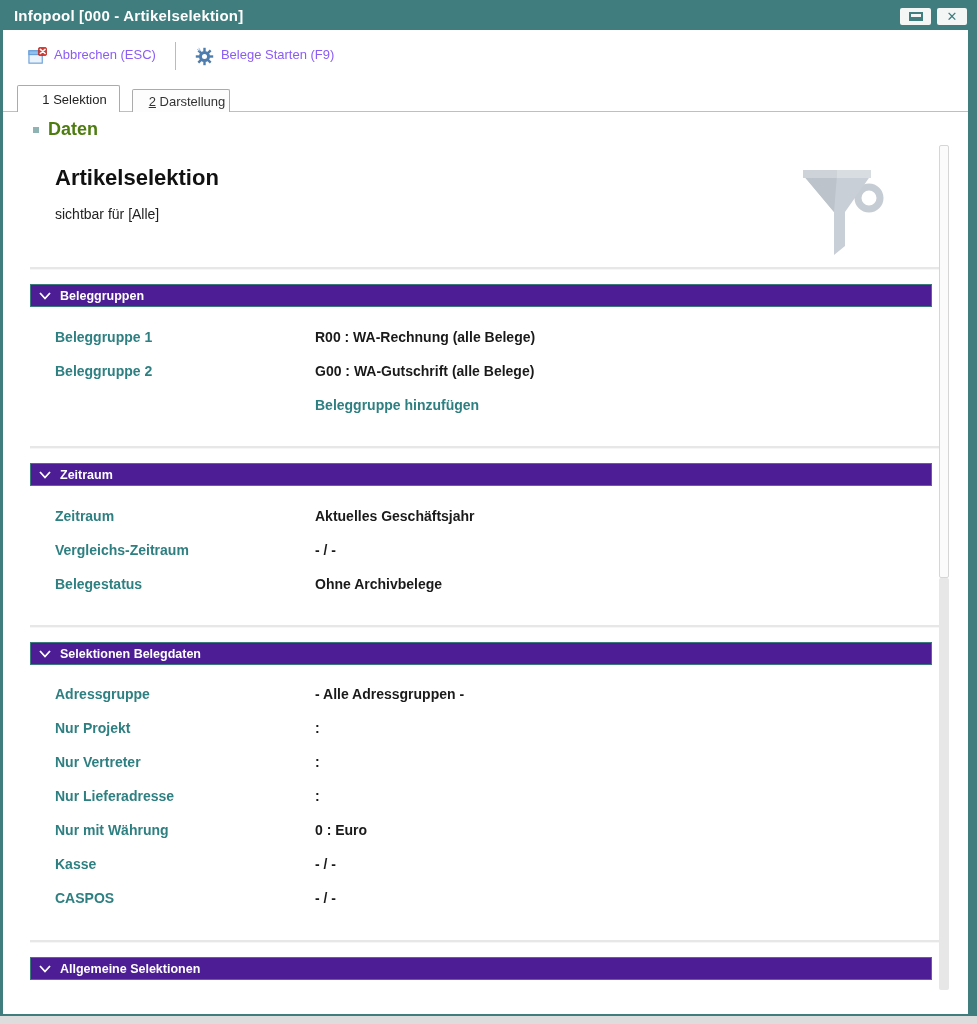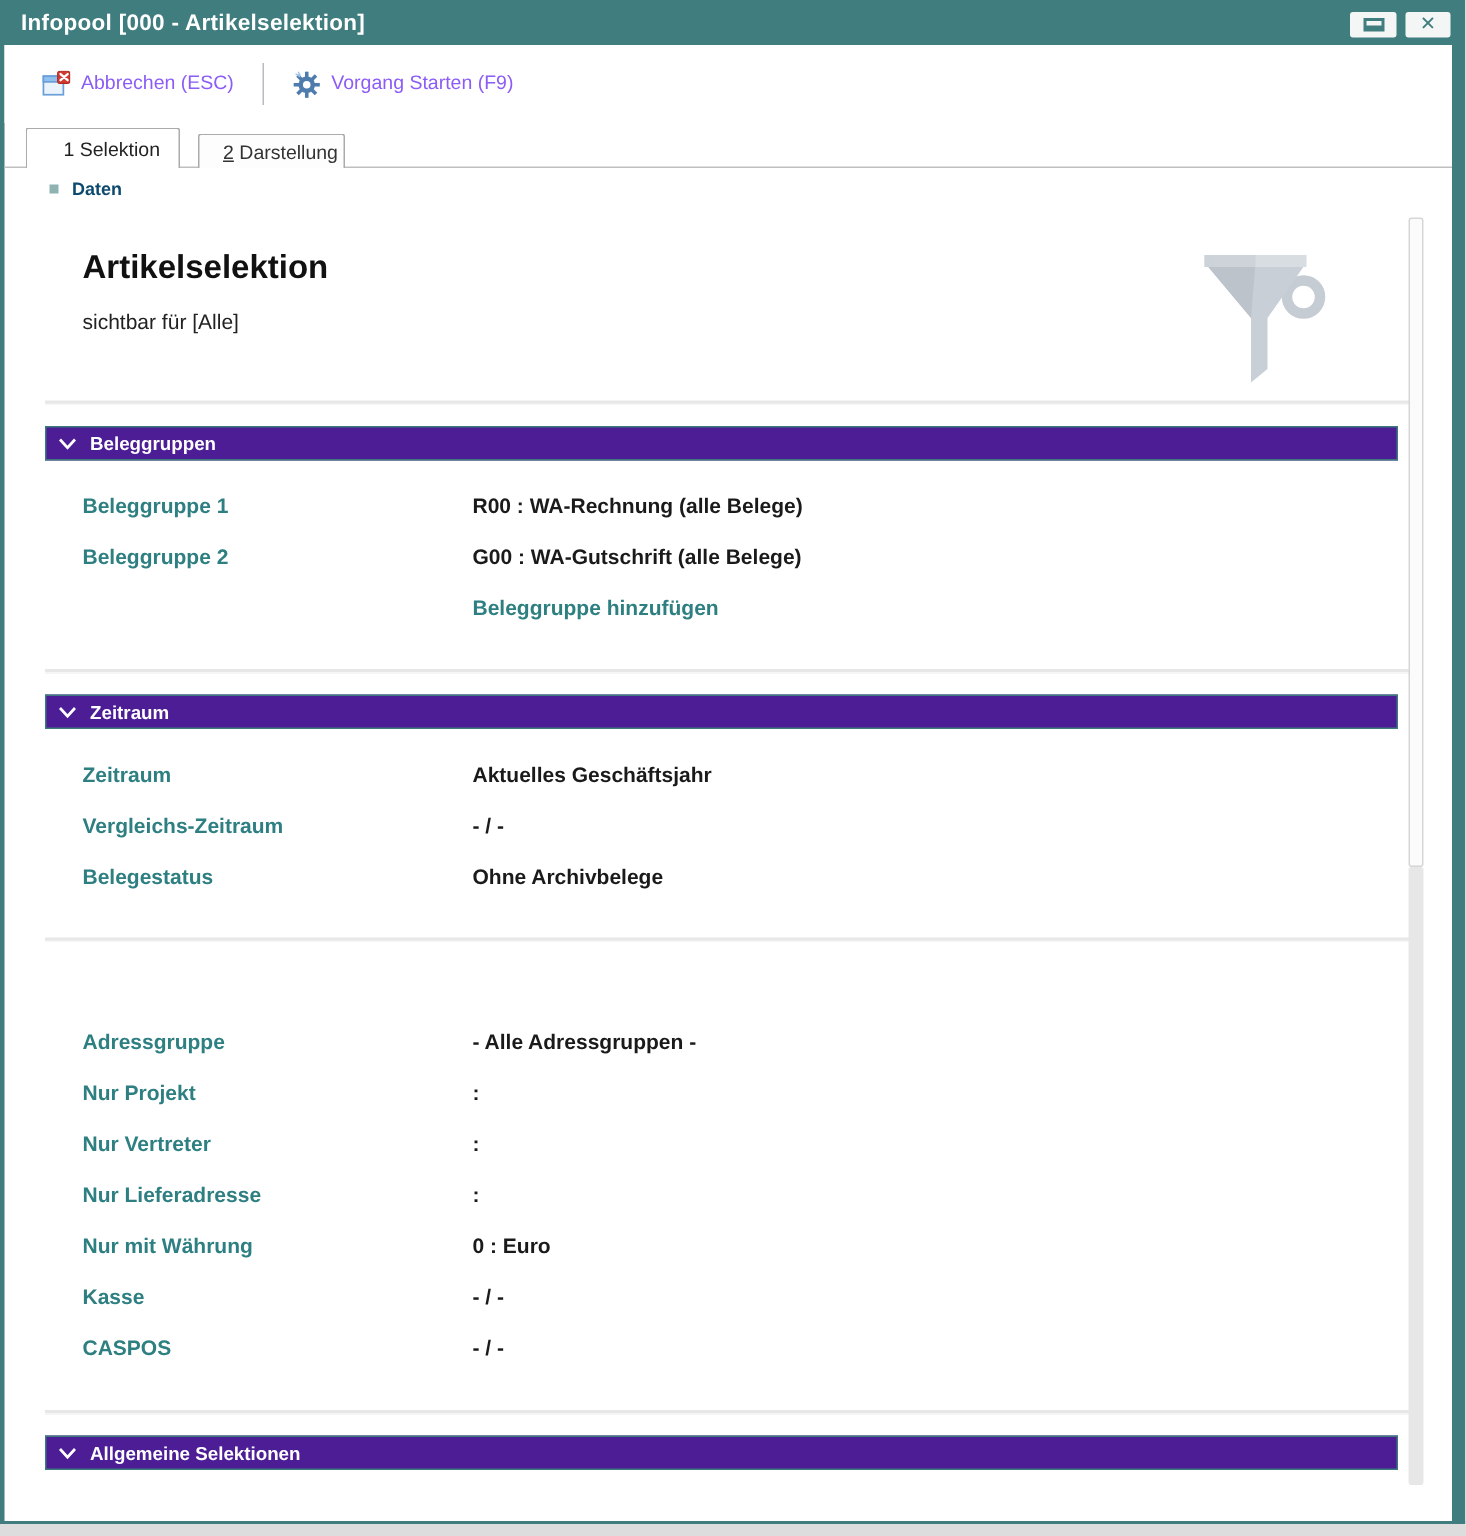--- a/index.html
+++ b/index.html
@@ -59,21 +59,21 @@
     font-size:13px; color:#222; display:flex; align-items:center; justify-content:center;
     cursor:pointer; border-radius:2px 2px 0 0;padding-left:12px;
   }
   .tab.active{ left:17px; top:85px; width:103px; height:27px; z-index:2; }
   .tab.inactive{ left:132px; top:89px; width:98px; height:23px; background:#fdfdfd; color:#333; }
   .tab .accel{ text-decoration:underline; }
 
   
   .daten{ position:absolute; top:119px; left:33px; display:flex; align-items:center; gap:9px; }
   .daten .bullet{ width:6px; height:6px; background:#8fb2b2; display:block; }
-  .daten .lbl{ color:#0c4a6e; font-weight:bold; font-size:12px; }
+  .daten .lbl{ color:#4d7c0f; font-weight:bold; font-size:18px; }
 
   
   .page-title{ position:absolute; top:165px; left:55px; font-size:22px; font-weight:bold; color:#111; }
   .page-sub  { position:absolute; top:206px; left:55px; font-size:14px; color:#222; }
   .funnel{ position:absolute; top:162px; left:795px; width:90px; height:96px; }
 
   
   .divider{ position:absolute; left:30px; width:918px; height:3px; background:#e7e7e7; border-bottom:1px solid #f6f6f6; }
   .sec-header{
     position:absolute; left:30px; width:902px; height:23px;
@@ -143,21 +143,21 @@
           <rect x="18" y="10.5" width="5" height="3"></rect>
           <rect x="10.5" y="1" width="3" height="5" transform="rotate(45 12 12)"></rect>
           <rect x="10.5" y="18" width="3" height="5" transform="rotate(45 12 12)"></rect>
           <rect x="1" y="10.5" width="5" height="3" transform="rotate(45 12 12)"></rect>
           <rect x="18" y="10.5" width="5" height="3" transform="rotate(45 12 12)"></rect>
           <circle cx="12" cy="12" r="7"></circle>
         </g>
         <circle cx="12" cy="12" r="3.2" fill="#ffffff"></circle>
         <path d="M3 3 L6 5 M5 1.5 L6.5 4" stroke="#9fc3e8" stroke-width="1.2" stroke-linecap="round"></path>
       </svg>
-      <span>Vorgang Starten (F9)</span>
+      <span>Belege Starten (F9)</span>
     </div>
   </div>
 
   <div class="tabline"></div>
   <div class="tab active">
     <span>1 Selektion</span>
   </div>
   <div class="tab inactive">
     <span><span class="accel">2</span><span> Darstellung</span></span>
   </div>
@@ -210,20 +210,26 @@
   <div class="row" style="top:542px">
     <span class="flabel">Vergleichs-Zeitraum</span>
     <span class="fvalue">- / -</span>
   </div>
   <div class="row" style="top:576px">
     <span class="flabel">Belegestatus</span>
     <span class="fvalue">Ohne Archivbelege</span>
   </div>
 
   <div class="divider" style="top:625px"></div>
+  <div class="sec-header" style="top:642px">
+    <svg class="chev" viewBox="0 0 12 8">
+      <polyline points="1,1 6,6.5 11,1" fill="none" stroke="#ffffff" stroke-width="1.8"></polyline>
+    </svg>
+    <span>Selektionen Belegdaten</span>
+  </div>
   <div class="row" style="top:686px">
     <span class="flabel">Adressgruppe</span>
     <span class="fvalue">- Alle Adressgruppen -</span>
   </div>
   <div class="row" style="top:720px">
     <span class="flabel">Nur Projekt</span>
     <span class="fvalue">:</span>
   </div>
   <div class="row" style="top:754px">
     <span class="flabel">Nur Vertreter</span>

